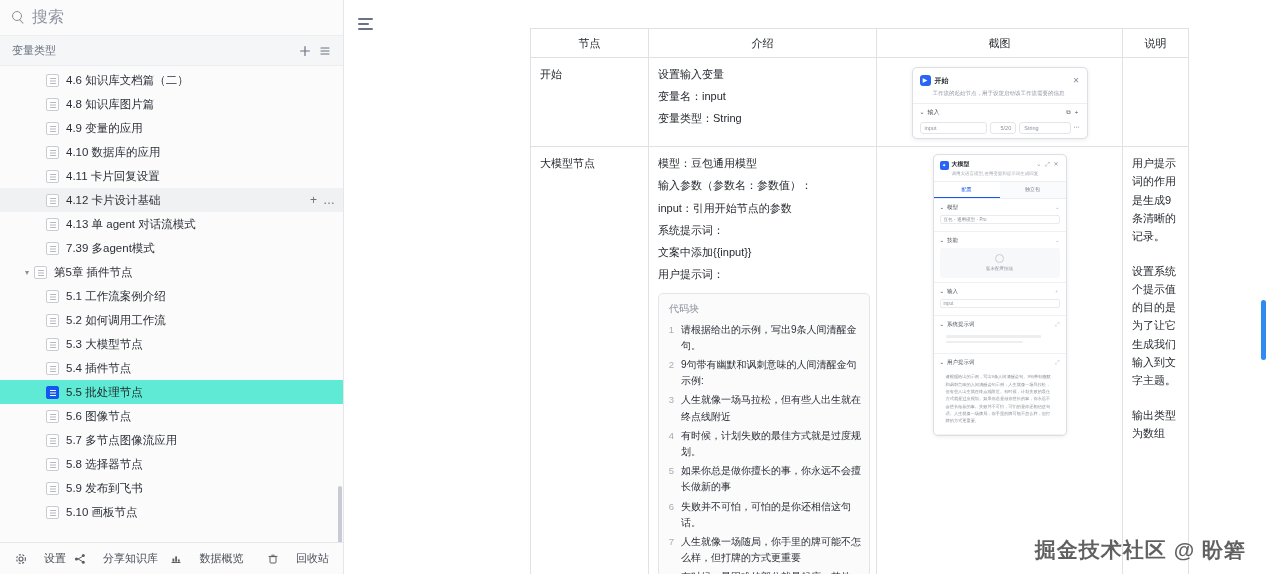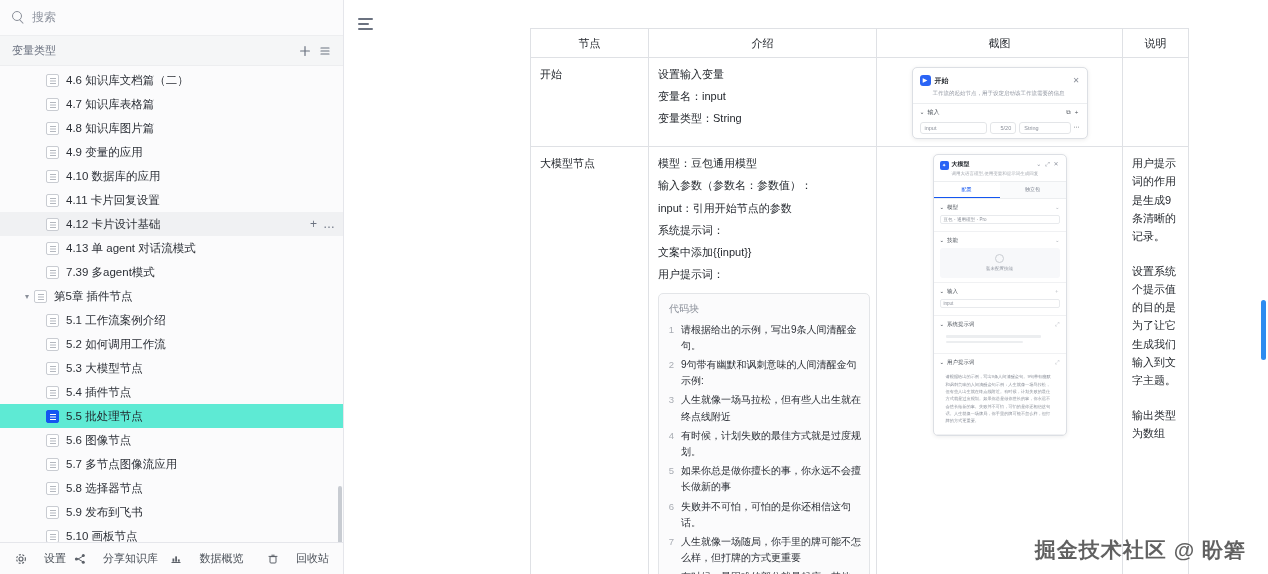--- a/index.html
+++ b/index.html
@@ -51,21 +51,21 @@
   }
   .search-icon::after {
     content: "";
     position: absolute;
     width: 4.5px; height: 1.3px;
     background: #8a8f99;
     transform: rotate(45deg);
     left: 7px; top: 9.5px;
   }
   .search-placeholder {
-    font-size: 12px;
+    font-size: 16px;
     color: #9196a1;
   }
   .catalog-header {
     height: 30px;
     display: flex;
     align-items: center;
     padding: 0 10px 0 12px;
     border-bottom: 1px solid #edeef0;
     background: #f5f6f7;
   }
@@ -468,24 +468,20 @@
             <path d="M2 3h8M2 6h8M2 9h8" stroke="#6b7280" stroke-width="1.2" fill="none" stroke-linecap="round"></path>
           </svg>
       </span>
     </div>
 
     <div class="tree">
 
       <div class="tree-row level2">
         <span class="doc-icon"></span>
         <span class="tree-label">4.6 知识库文档篇（二）</span>
-      </div>
-      <div class="tree-row level2">
-        <span class="doc-icon"></span>
-        <span class="tree-label">4.7 知识库表格篇</span>
       </div>
       <div class="tree-row level2">
         <span class="doc-icon"></span>
         <span class="tree-label">4.8 知识库图片篇</span>
       </div>
       <div class="tree-row level2">
         <span class="doc-icon"></span>
         <span class="tree-label">4.9 变量的应用</span>
       </div>
       <div class="tree-row level2">

